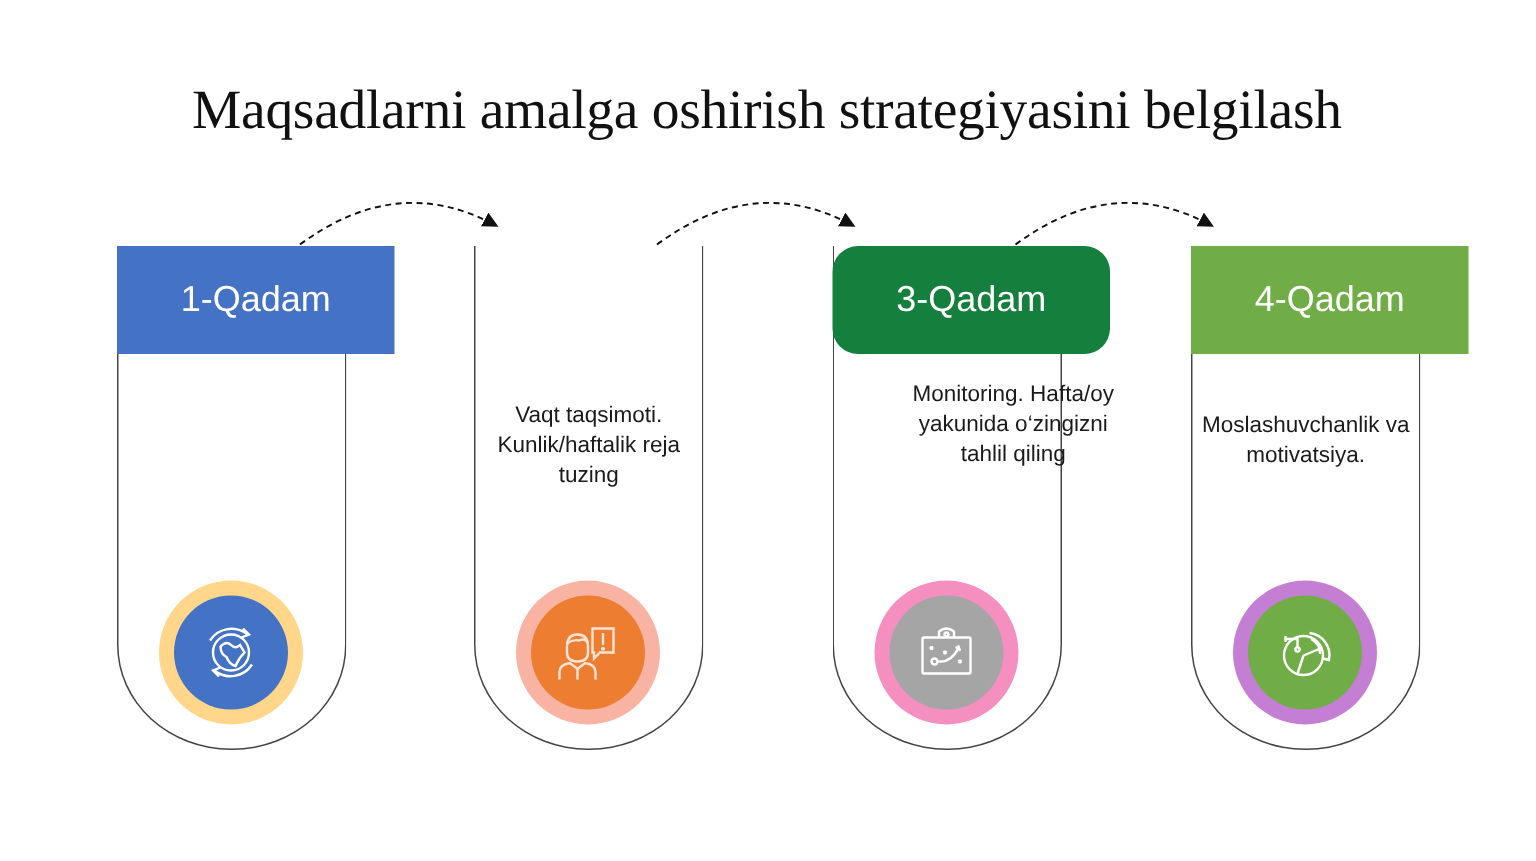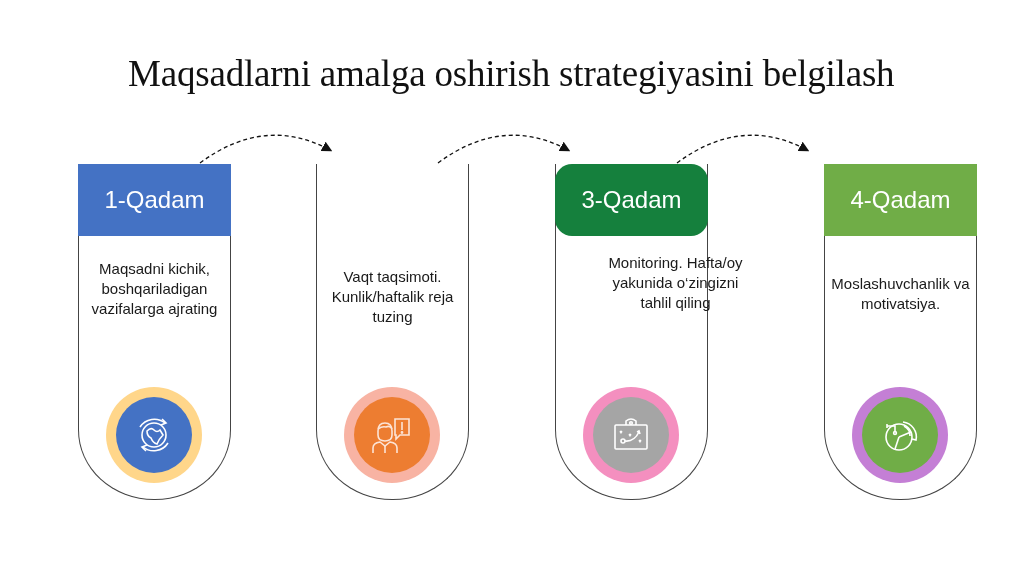--- a/index.html
+++ b/index.html
@@ -15,21 +15,21 @@
   .card {
     position: absolute; top: 164px; width: 153px; height: 336px;
   }
   .card-body {
     position: absolute; left: 0; top: 0; width: 151px; height: 335px;
     border: 1px solid #444; border-top: none;
     border-radius: 0 0 76px 76px / 0 0 70px 70px;
     background: #fff;
   }
   .card-header {
-    position: absolute; left: 0; top: 0; width: 153px; height: 72px;
+    position: absolute; left: 0; top: 0; width: 185px; height: 72px;
     color: #fff; font-size: 24px;
     display: flex; align-items: center; justify-content: center;
   }
   .card-text {
     position: absolute; left: 4px; width: 145px;
     font-size: 15px; line-height: 20px; color: #1a1a1a; text-align: center;
   }
   .ring {
     position: absolute; width: 96px; height: 96px; border-radius: 50%;
     left: 28px; top: 223px;
@@ -53,21 +53,20 @@
     </marker>
   </defs>
   <path d="M200,163 Q265,115 330,150" fill="none" stroke="#111" stroke-width="1.3" stroke-dasharray="4,3" marker-end="url(#ah)"></path>
   <path d="M438,163 Q503,115 568,150" fill="none" stroke="#111" stroke-width="1.3" stroke-dasharray="4,3" marker-end="url(#ah)"></path>
   <path d="M677,163 Q742,115 807,150" fill="none" stroke="#111" stroke-width="1.3" stroke-dasharray="4,3" marker-end="url(#ah)"></path>
 </svg>
 
 <div class="card" style="left:78px;">
   <div class="card-body"></div>
   <div class="card-header" style="background:#4472C4;">1-Qadam</div>
-  <div class="card-text" style="top:95px;">Maqsadni kichik, boshqariladigan vazifalarga ajrating</div>
   <div class="ring" style="background:#FFD68A;">
     <div class="disc" style="background:#4472C4;">
       <svg width="44" height="44" viewBox="0 0 44 44">
         <g fill="none" stroke="#fff" stroke-width="1.6">
           <circle cx="22" cy="22" r="12"></circle>
           <path d="M33,10 A17,17 0 0 0 8,14"></path>
           <path d="M11,34 A17,17 0 0 0 36,30"></path>
           <path d="M30,6 L34,10 L29,12"></path>
           <path d="M14,38 L10,34 L15,32"></path>
           <path d="M15,18 Q19,14 22,17 Q25,20 28,17 L31,22 Q27,26 25,31 Q21,30 19,25 Q15,23 15,18 Z"></path>
@@ -113,21 +112,21 @@
           <path d="M31,28 L33,30 M33,28 L31,30"></path>
           <circle cx="15" cy="29" r="2"></circle>
           <path d="M17,29 Q26,30 31,20"></path>
           <path d="M29,20 L31,19 L32,22"></path>
         </g>
       </svg>
     </div>
   </div>
 </div>
 
-<div class="card" style="left:824px;">
+<div class="card" style="left:794px;">
   <div class="card-body"></div>
   <div class="card-header" style="background:#70AD47;">4-Qadam</div>
   <div class="card-text" style="top:110px;">Moslashuvchanlik va motivatsiya.</div>
   <div class="ring" style="background:#C47FD5;">
     <div class="disc" style="background:#70AD47;">
       <svg width="46" height="46" viewBox="0 0 46 46">
         <g fill="none" stroke="#fff" stroke-width="1.6">
           <circle cx="22" cy="25" r="13"></circle>
           <path d="M22,25 L18,37"></path>
           <path d="M22,25 L34,20"></path>

